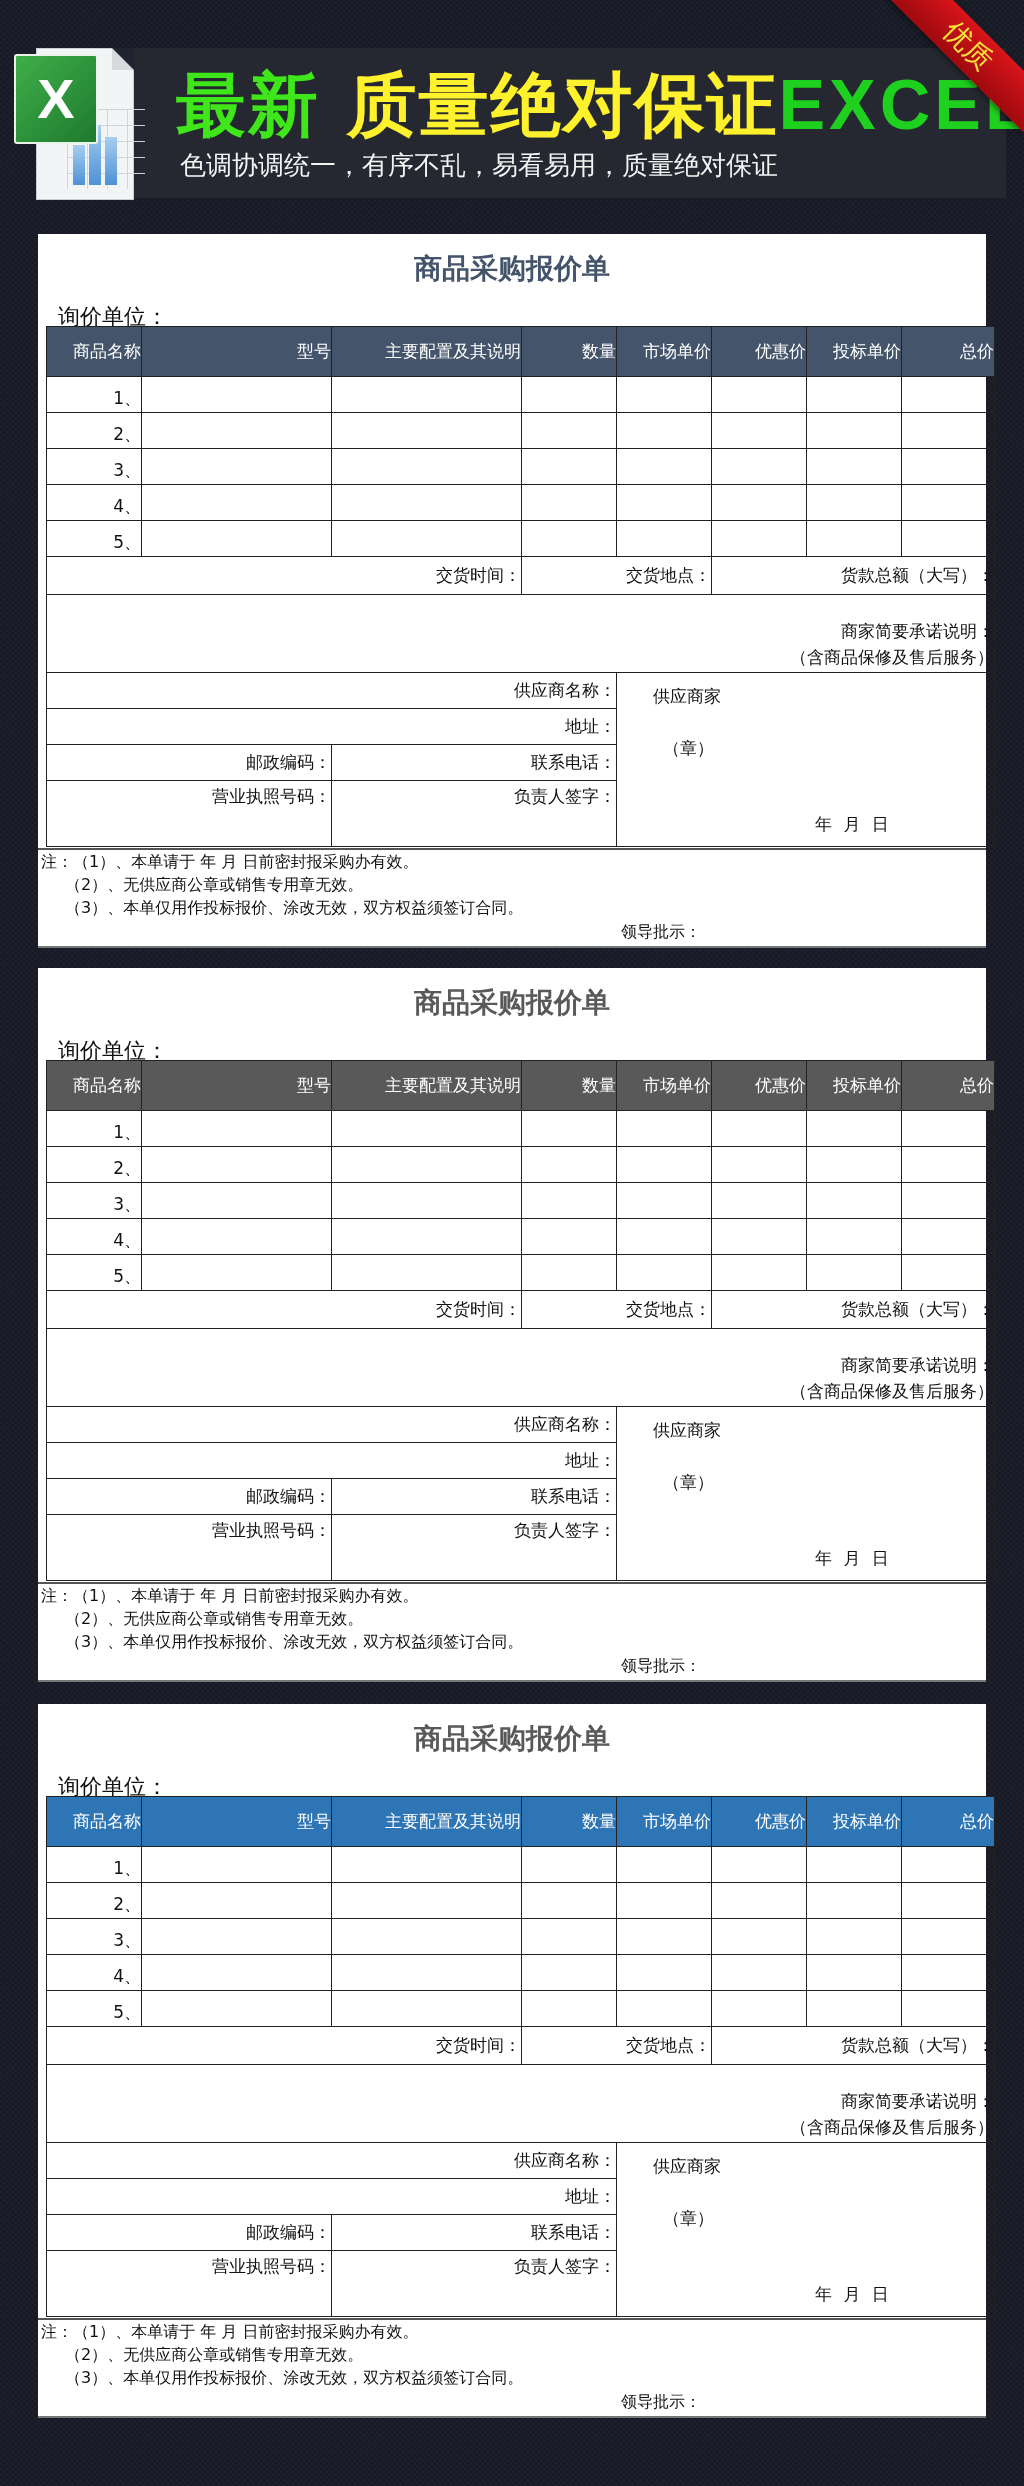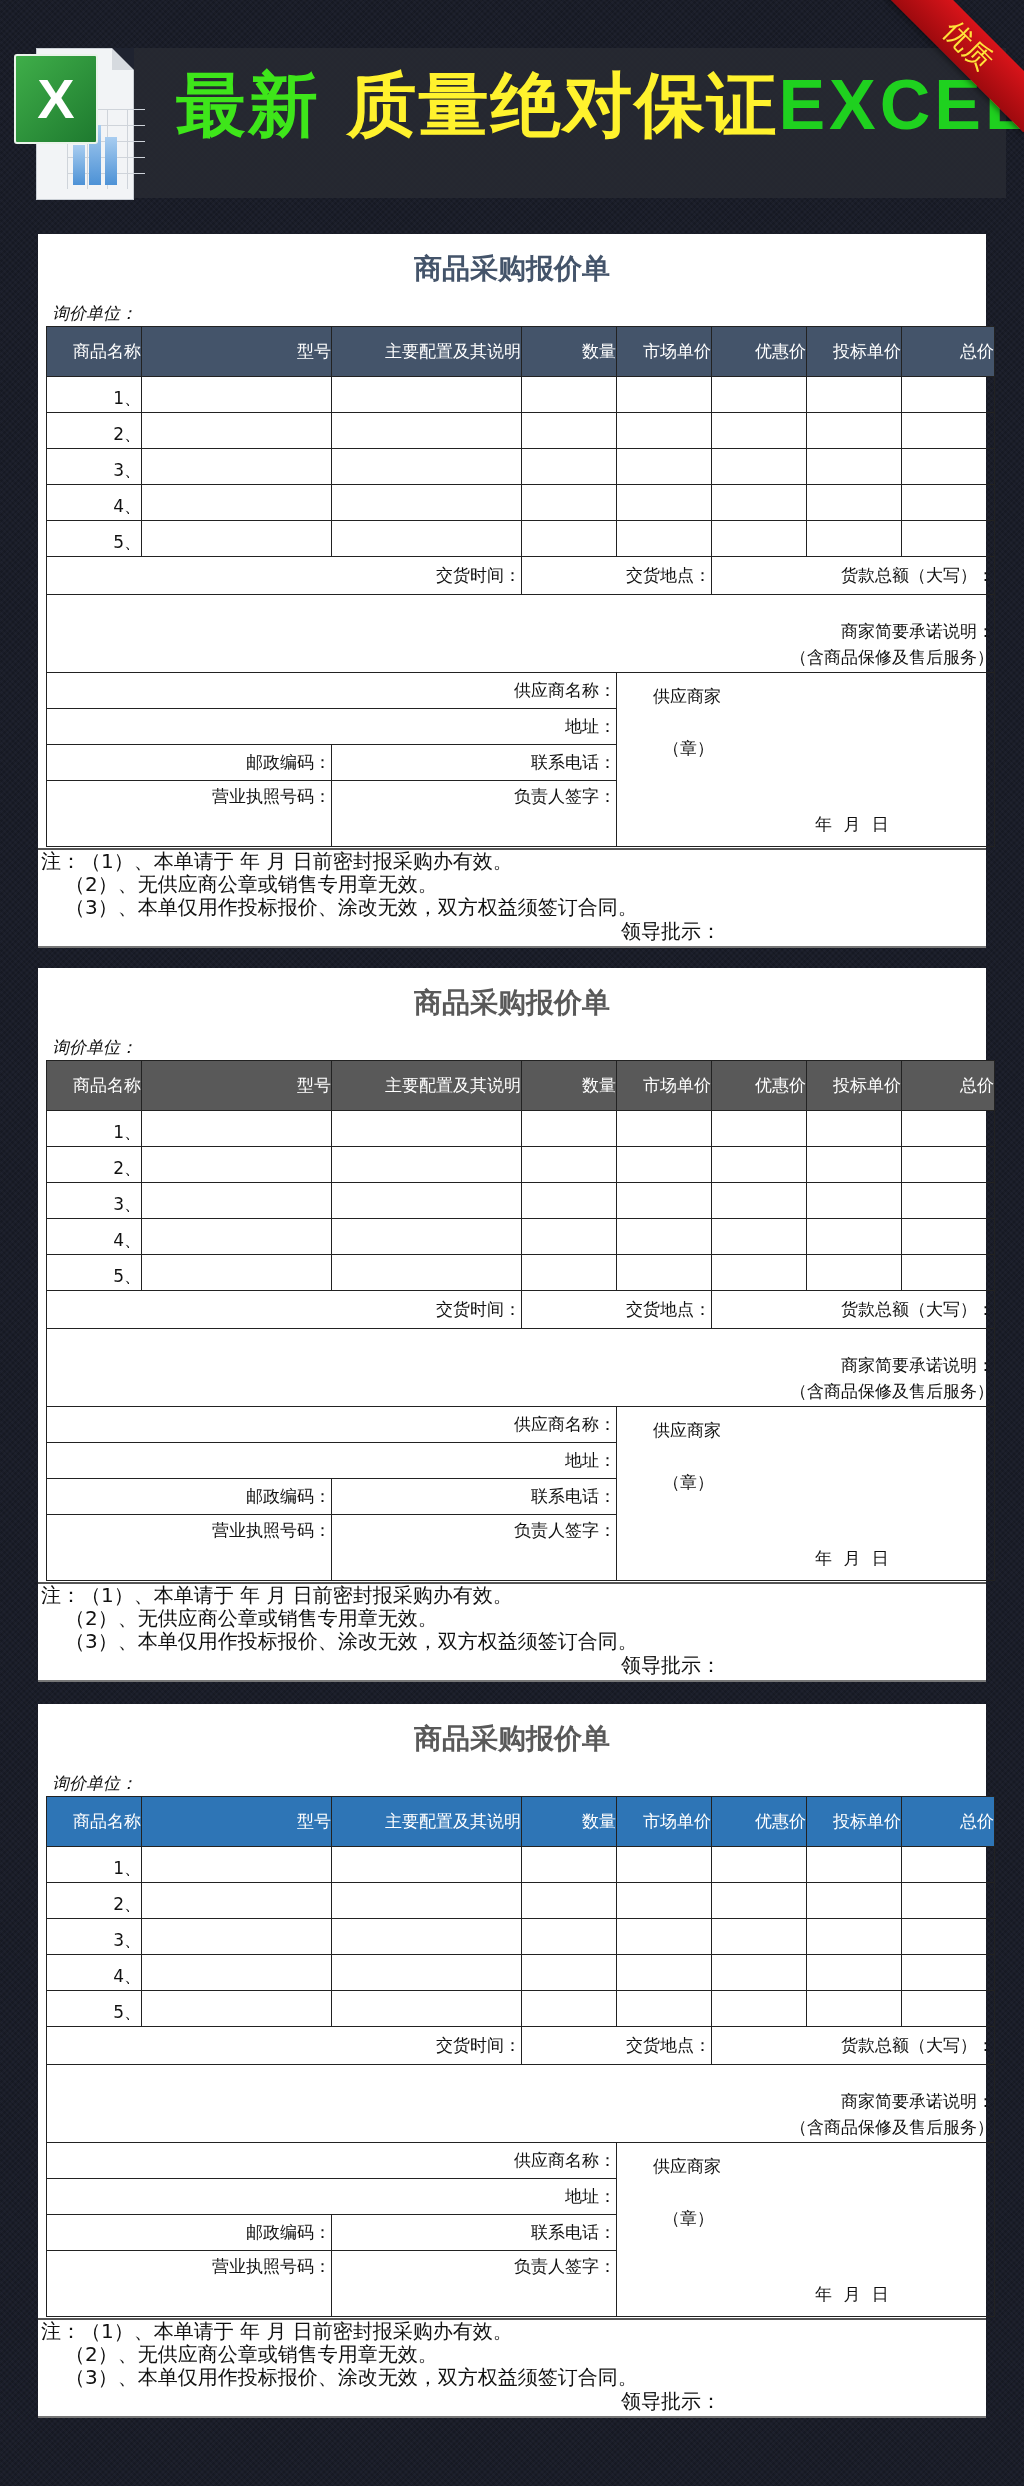--- a/index.html
+++ b/index.html
@@ -74,21 +74,21 @@
   
   .card {
     position: absolute; left: 38px; width: 948px; height: 714px;
     background: #fff; border-bottom: 2px solid #777;
   }
   .card-title {
     position: absolute; left: 0; top: 0; width: 100%; height: 70px;
     text-align: center; font-size: 28px; font-weight: bold; line-height: 70px;
   }
   .inquiry {
-    position: absolute; left: 14px; top: 68px; font-size: 17px; color: #111; font-style: italic;
+    position: absolute; left: 20px; top: 68px; font-size: 22px; color: #111;
   }
   table.form {
     position: absolute; left: 8px; top: 92px; width: 948px;
     border-collapse: collapse; table-layout: fixed;
     font-size: 17px; color: #111; text-align: right;
   }
   table.form td, table.form th { border: 1.5px solid #222; }
   table.form th {
     height: 50px; font-weight: normal; color: #fff; font-size: 17px;
   }
@@ -97,21 +97,21 @@
   .promise { height: 78px; vertical-align: middle; padding-left: 6px; line-height: 26px; }
   .promise .l1 { padding-left: 12px; margin-top: 20px; }
   .sup-left { height: 36px; padding-left: 3px; }
   .sup-tall { height: 66px; vertical-align: top; padding-left: 3px; padding-top: 4px; }
   .stamp-cell { position: relative; vertical-align: top; }
   .stamp-label { position: absolute; left: 36px; top: 12px; }
   .stamp-seal { position: absolute; left: 46px; top: 64px; }
   .stamp-date { position: absolute; left: 198px; top: 140px; word-spacing: 6px; }
   .notes {
     position: absolute; left: 0; top: 614px; width: 948px; height: 98px;
-    font-size: 20px; line-height: 23px; color: #111; padding-left: 3px;
+    font-size: 16px; line-height: 23px; color: #111; padding-left: 3px;
   }
   .notes .indent { padding-left: 24px; }
   .approval { position: absolute; left: 583px; top: 70px; }
 </style>
 </head>
 <body>
 
 <div class="banner">
   <div class="banner-bg"></div>
   <div class="excel-icon">
@@ -120,20 +120,21 @@
       <div class="excel-bar" style="left:36px;height:40px;"></div>
       <div class="excel-bar" style="left:52px;height:60px;"></div>
       <div class="excel-bar" style="left:68px;height:48px;"></div>
     </div>
     <div class="excel-x">X</div>
   </div>
   <div class="banner-title">
     <span class="bt-green">最新</span>
     <span class="bt-yellow">质量绝对保证</span><span class="bt-excel">EXCEL</span>
   </div>
+  <div class="banner-sub">色调协调统一，有序不乱，易看易用，质量绝对保证</div>
 </div>
 <div class="ribbon-wrap">
   <div class="ribbon">优质</div>
 </div>
 
 <div id="cards">
   <div class="card" style="top: 234px;">
     <div class="card-title" style="color: rgb(68, 84, 106);">商品采购报价单</div>
     <div class="inquiry">询价单位：</div>
     <table class="form">

